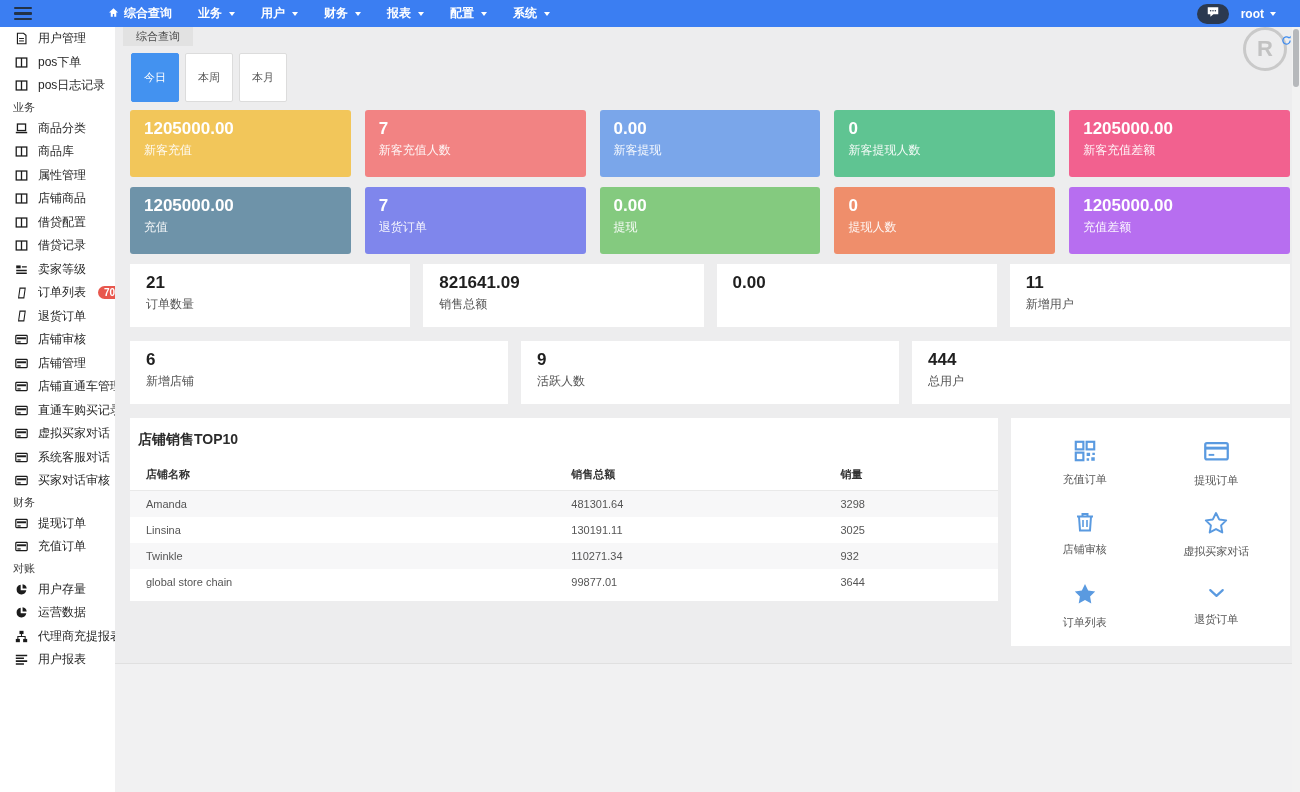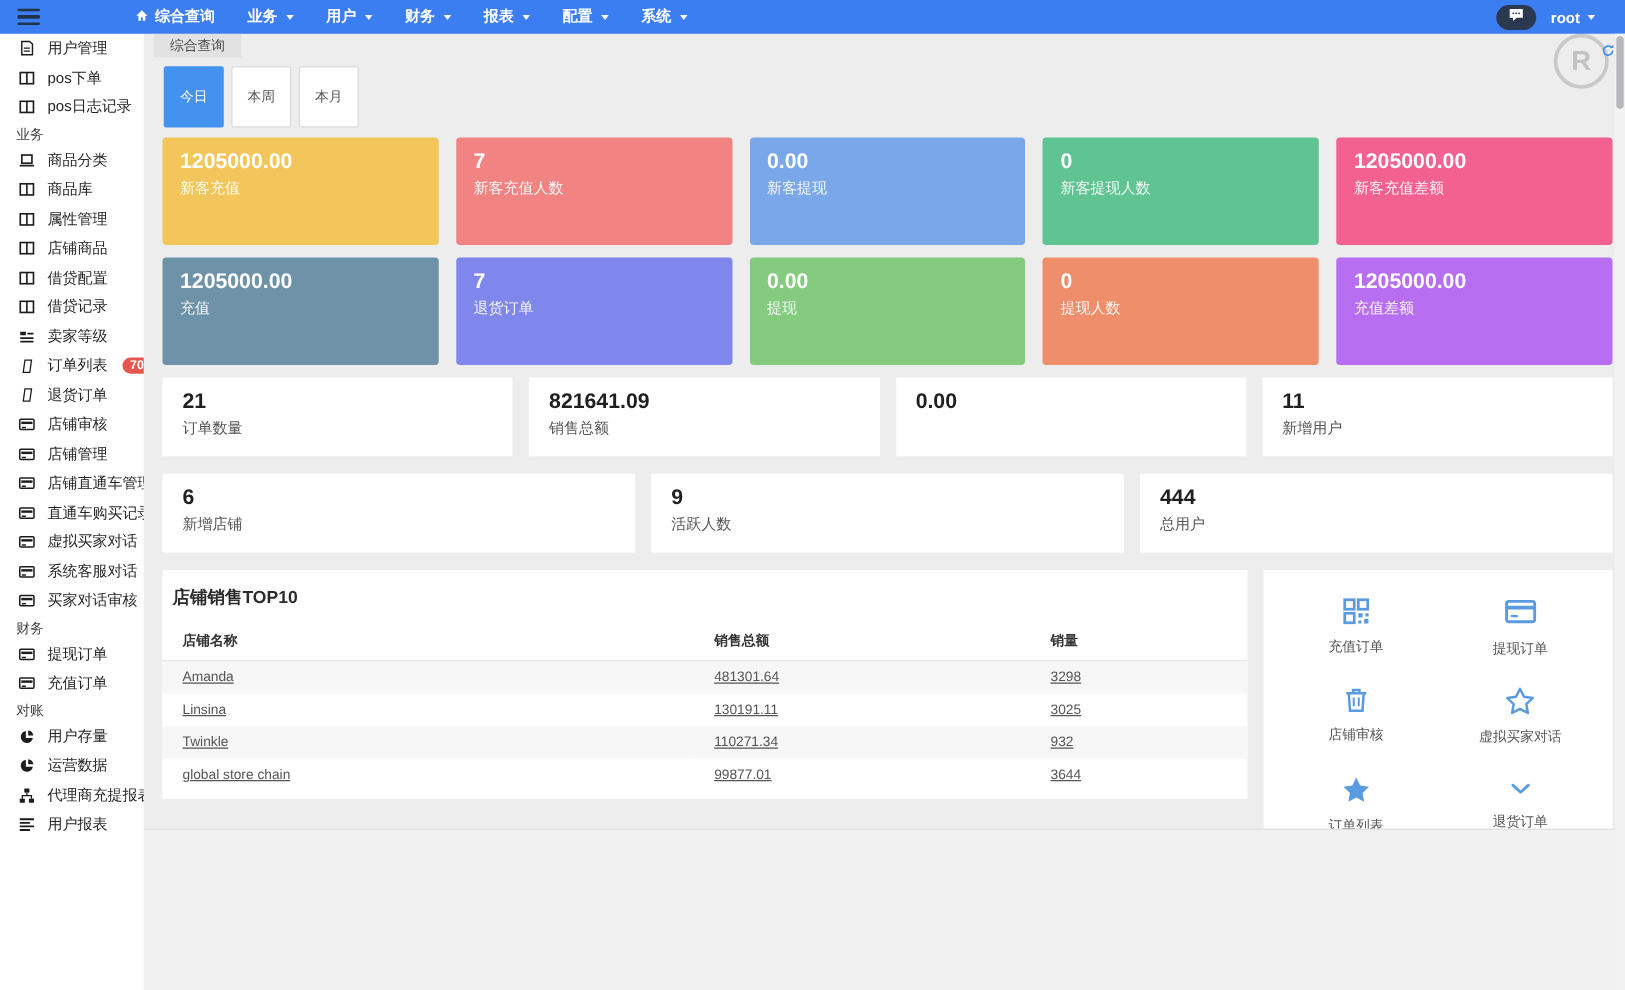--- a/index.html
+++ b/index.html
@@ -58,38 +58,38 @@
   .logo-refresh { position:absolute; top:-4px; right:-8px; color:#3b8af0; }
 
   .content { padding:7px 10px 0 15px; }
   .filters { display:flex; gap:6px; margin:0 0 8px 1px; }
   .btn { font-size:11px; padding:16px 12px; border-radius:2px; border:1px solid #dcdcdc;
     background:#fff; color:#555; cursor:pointer;text-align:right; }
   .btn.active { background:var(--primary,#4392f0); border-color:var(--primary,#4392f0);
     color:#fff; }
 
   .card-row { display:flex; gap:14px; margin-bottom:10px; }
-  .stat-card { flex:1; height:86px; border-radius:3px; padding:9px 14px; color:#fff;
+  .stat-card { flex:1; height:67px; border-radius:3px; padding:9px 14px; color:#fff;
     cursor:pointer; overflow:hidden; }
   .stat-card .val { font-size:17px; font-weight:bold; }
   .stat-card .lbl { font-size:12px; margin-top:3px; color:rgba(255,255,255,.92); }
 
   .white-row { display:flex; gap:13px; margin-bottom:14px; }
   .sum-card { flex:1; height:63px; background:#fff; padding:9px 16px; cursor:pointer; }
   .sum-card .val { font-size:17px; font-weight:bold; color:#1f1f1f; }
   .sum-card .lbl { font-size:12px; margin-top:3px; color:#555; }
 
   .bottom { display:flex; gap:13px; align-items:flex-start; }
   .panel { background:#fff; }
   .table-panel { width:868px; padding:13px 0 6px; }
   .table-panel h3 { font-size:14px; font-weight:bold; color:#2b2b2b; padding:0 8px; }
   table { width:100%; border-collapse:collapse; margin-top:12px; font-size:11px; }
   th { text-align:left; font-weight:bold; color:#333; padding:6px 16px 8px;
     border-bottom:1px solid #e9e9e9; }
-  td { color:#555; padding:0 16px; height:26px;text-decoration:underline; }
+  td { color:#555; padding:0 16px; height:26px; }
   tr.striped { background:#f7f7f8; }
   th.c1,td.c1 { width:49%; } th.c2,td.c2 { width:31%; } th.c3,td.c3 { width:20%; }
 
   .shortcuts { flex:1; min-height:198px; padding:20px 8px 16px;
     display:grid; grid-template-columns:1fr 1fr; row-gap:22px; }
   .shortcut { text-align:center; cursor:pointer; color:var(--icon-blue,#5a9ae0); }
   .shortcut .lbl { display:block; font-size:11px; color:#555; margin-top:5px; }
 
   .footer { position:absolute; left:0; right:0; top:636px; bottom:0;
     border-top:1px solid #e0e0e0; background:#f1f1f2; }

